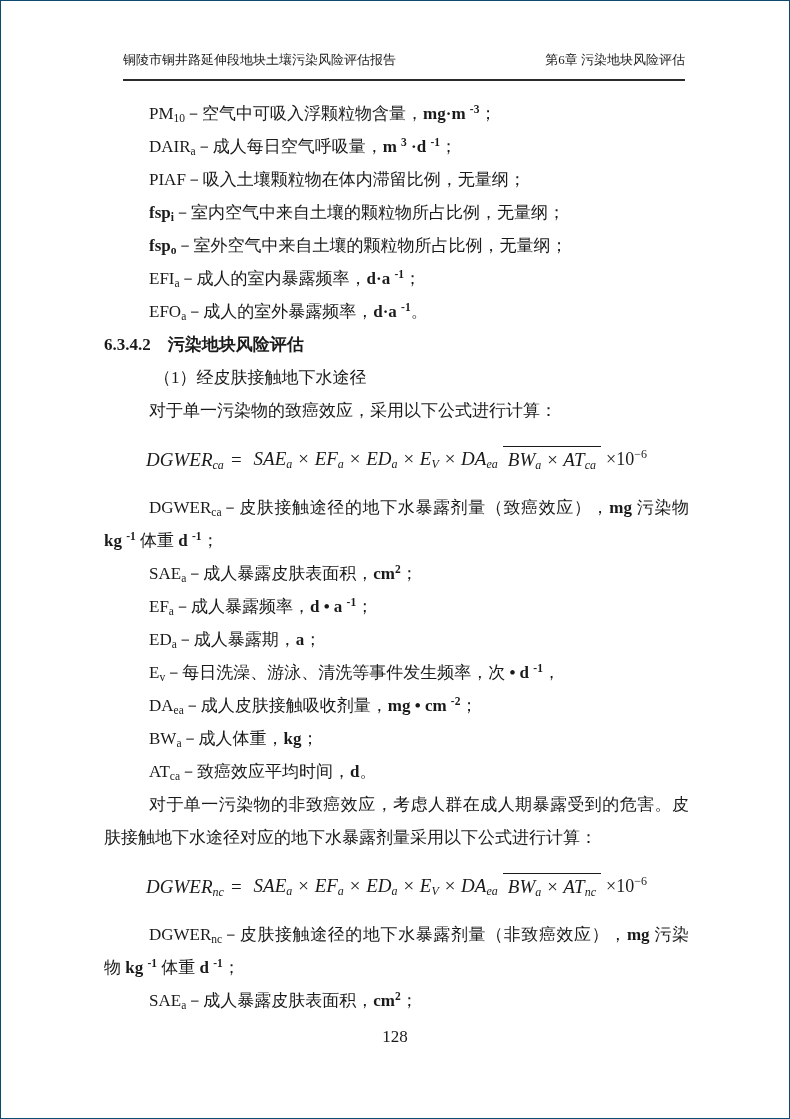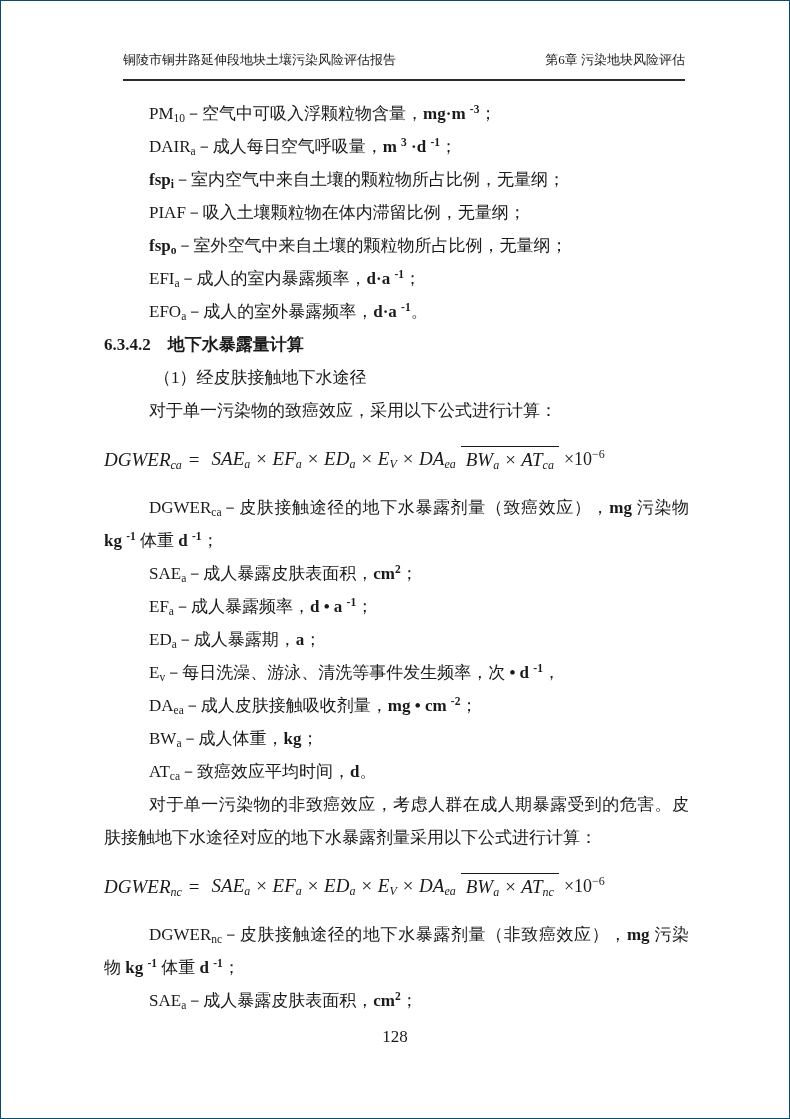--- a/index.html
+++ b/index.html
@@ -30,21 +30,21 @@
   .main p{margin:0;}
   .def,.p,.defp{text-indent:45px;}
   .h1{font-weight:bold;text-indent:0;}
   .h2{font-weight:normal;text-indent:50px;}
   sub,sup{font-size:11.5px;line-height:0;}
   sub{vertical-align:-3px;}
   sup{vertical-align:6px;}
   .b{font-weight:bold;font-family:Liberation Serif, serif;}
   
   .formula{
-    display:flex;align-items:center;
+    display:flex;justify-content:center;align-items:center;
     height:64px;
     font-size:19px;font-style:italic;
     text-indent:0;text-align:center;
   }
   .formula sub{font-size:12px;}
   .f-eq{font-style:normal;margin:0 7px;}
   .f-frac{display:inline-flex;align-items:center;line-height:24px;}
   .f-num{padding:0 5px 1px 5px;}
   .f-den{border-top:1.4px solid #1a1a1a;padding:1px 5px 0 5px;align-self:stretch;text-align:center;}
   .f-tail{font-style:normal;margin-left:5px;font-size:18px;}
@@ -60,26 +60,26 @@
 
 <div class="page">
   <header class="hdr">
     <span>铜陵市铜井路延伸段地块土壤污染风险评估报告</span>
     <span>第6章 污染地块风险评估</span>
   </header>
 
   <main class="main" id="content">
       <p class="def">PM<sub>10</sub>－空气中可吸入浮颗粒物含量，<span class="b">mg·m </span><sup class="b">-3</sup>；</p>
       <p class="def">DAIR<sub>a</sub>－成人每日空气呼吸量，<span class="b">m </span><sup class="b">3</sup><span class="b"> ·d </span><sup class="b">-1</sup>；</p>
+      <p class="def">PIAF－吸入土壤颗粒物在体内滞留比例，无量纲；</p>
       <p class="def"><span class="b">fsp</span><sub class="b">i</sub>－室内空气中来自土壤的颗粒物所占比例，无量纲；</p>
-      <p class="def">PIAF－吸入土壤颗粒物在体内滞留比例，无量纲；</p>
       <p class="def"><span class="b">fsp</span><sub class="b">o</sub>－室外空气中来自土壤的颗粒物所占比例，无量纲；</p>
       <p class="def">EFI<sub>a</sub>－成人的室内暴露频率，<span class="b">d·a </span><sup class="b">-1</sup>；</p>
       <p class="def">EFO<sub>a</sub>－成人的室外暴露频率，<span class="b">d·a </span><sup class="b">-1</sup>。</p>
-      <p class="h1">6.3.4.2　地下水暴露量计算</p>
+      <p class="h1">6.3.4.2　污染地块风险评估</p>
       <p class="h2">（1）经皮肤接触地下水途径</p>
       <p class="p">对于单一污染物的致癌效应，采用以下公式进行计算：</p>
       <div class="formula">
         <span class="f-lhs">DGWER<sub>ca</sub></span>
         <span class="f-eq">=</span>
         <span class="f-frac">
           <span class="f-num">SAE<sub>a</sub> × EF<sub>a</sub> × ED<sub>a</sub> × E<sub>V</sub> × DA<sub>ea</sub></span>
           <span class="f-den">BW<sub>a</sub> × AT<sub>ca</sub></span>
         </span>
         <span class="f-tail">×10<sup>−6</sup></span>

